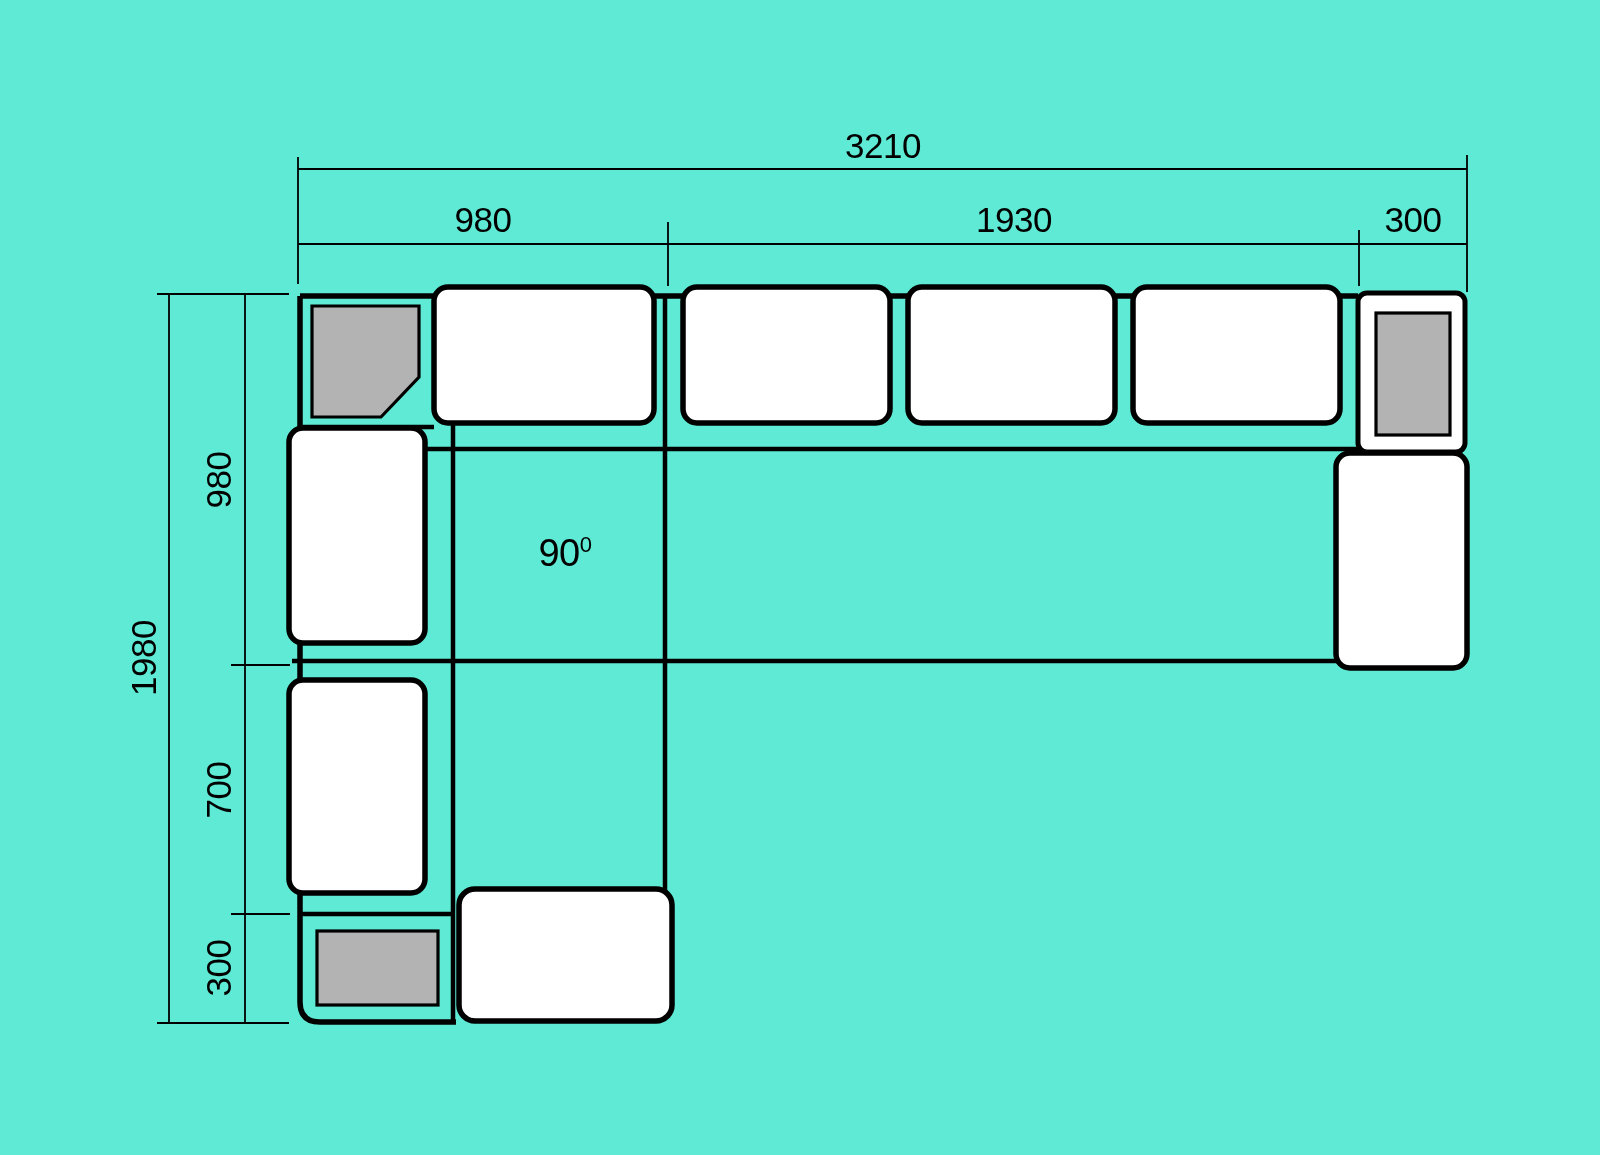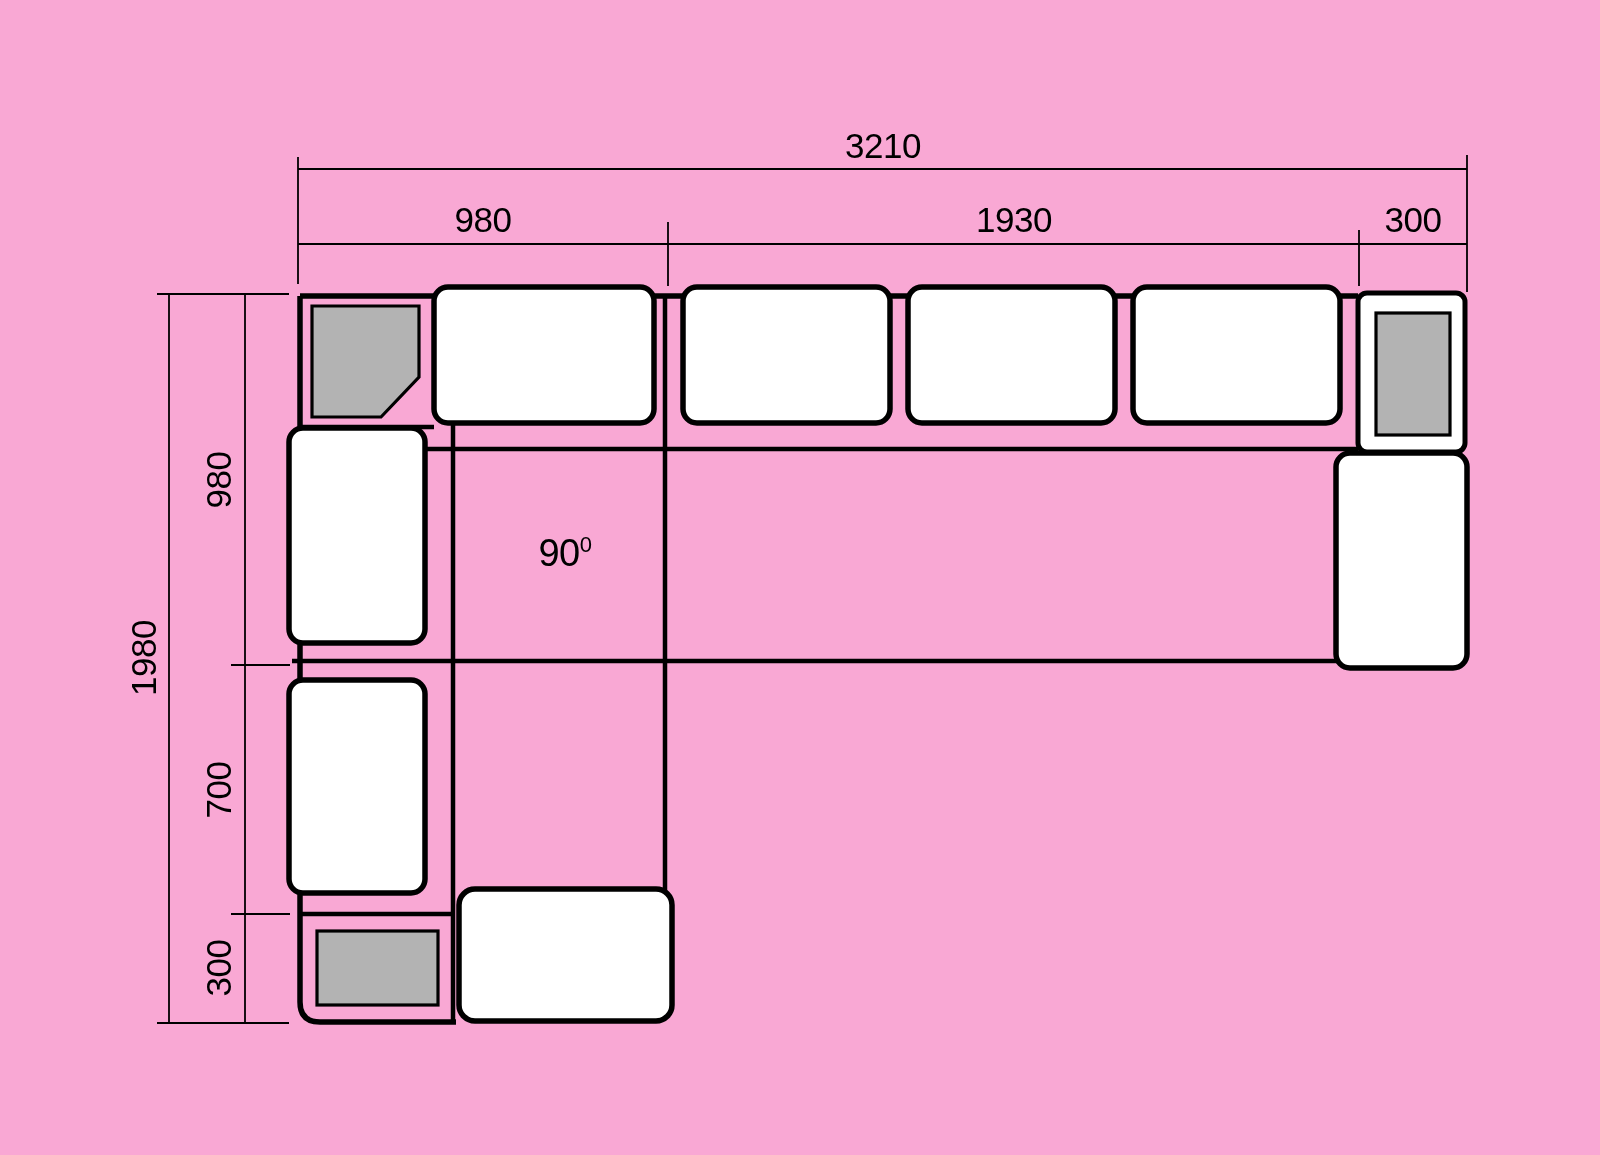--- a/index.html
+++ b/index.html
@@ -5,21 +5,21 @@
   html, body {
     margin: 0;
     padding: 0;
     background: #ffffff;
     font-family: "Liberation Sans", sans-serif;
   }
   .stage {
     position: relative;
     width: 1600px;
     height: 1155px;
-    background: #f9a8d4;
+    background: #5eead4;
     overflow: hidden;
   }
   svg { display: block; }
   text {
     font-family: "Liberation Sans", sans-serif;
     fill: #000000;
     letter-spacing: -0.5px;
   }
   .dim-label { font-size: 35px; }
   .angle-label { font-size: 38px; }

